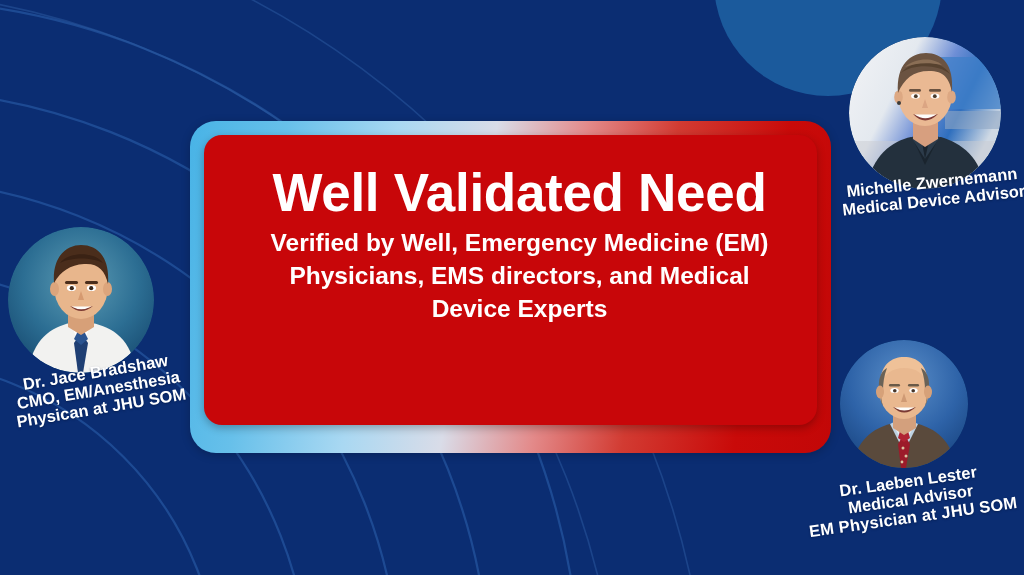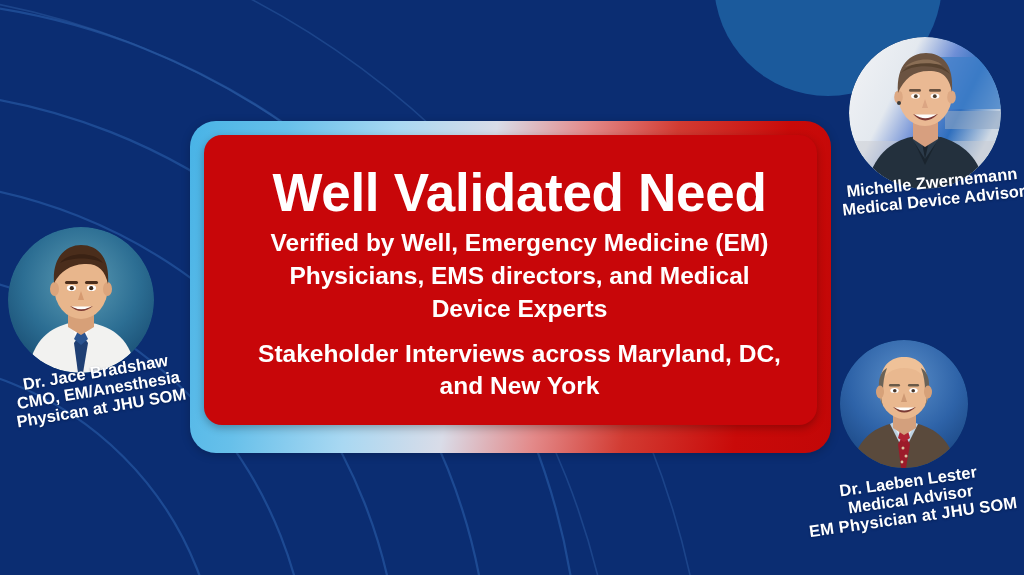--- a/index.html
+++ b/index.html
@@ -179,21 +179,20 @@
         <circle cx="-150" cy="760" r="860"></circle>
         <circle cx="-150" cy="760" r="770"></circle>
       </g>
     </g>
   </svg>
 
   <div class="callout-frame">
     <div class="callout-inner">
       <h1 class="callout-title">Well Validated Need</h1>
       <p class="callout-body">Verified by Well, Emergency Medicine (EM) Physicians, EMS directors, and Medical Device Experts</p>
-      <p class="callout-body">Stakeholder Interviews across Maryland, DC, and New York</p>
     </div>
   </div>
 
   <div class="portrait" id="portrait-bradshaw">
     <div class="photo">
       <svg width="146" height="146" viewBox="0 0 146 146" aria-hidden="true">
         <defs>
           <radialGradient id="bgBrad" cx="50%" cy="38%" r="72%">
             <stop offset="0%" stop-color="#5d9cb4"></stop>
             <stop offset="55%" stop-color="#2c6e93"></stop>

